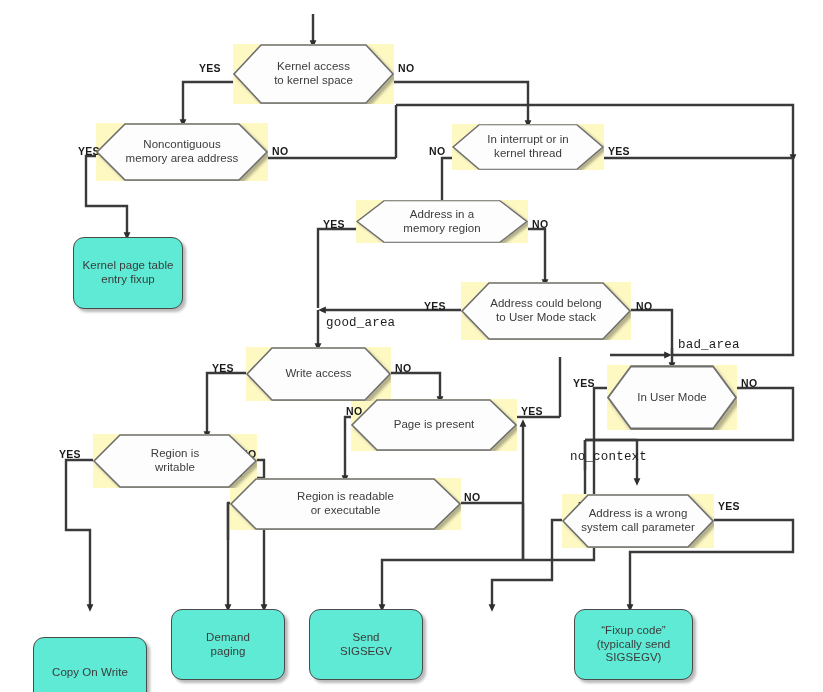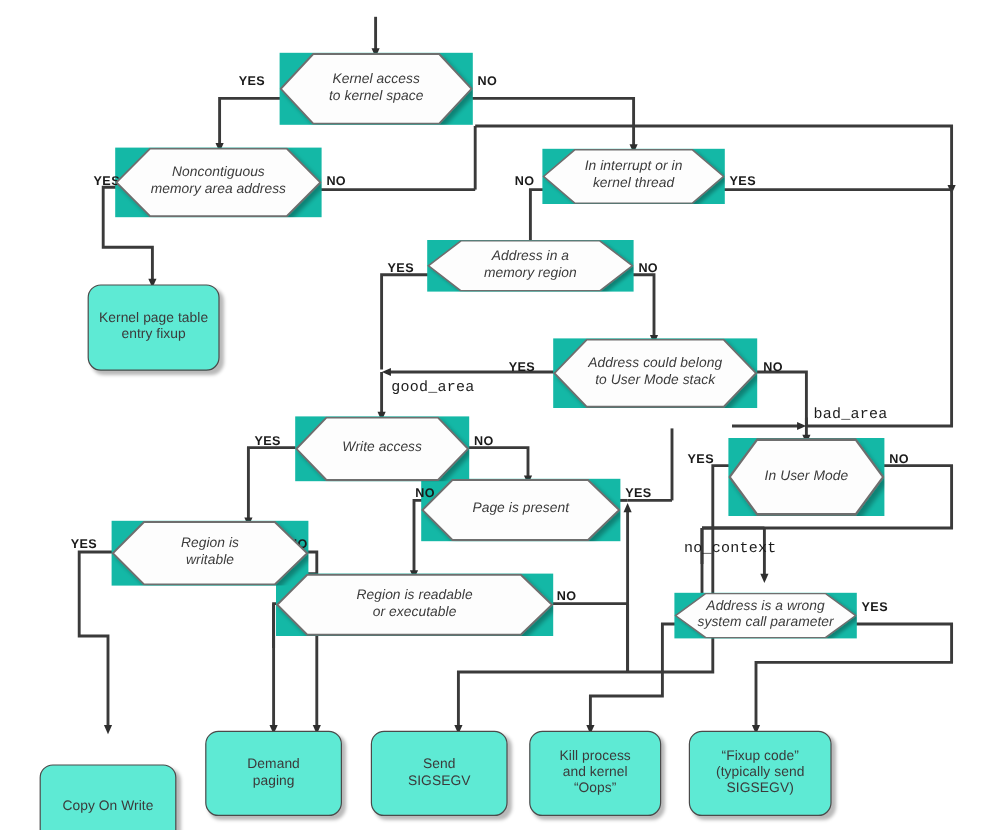--- a/index.html
+++ b/index.html
@@ -2,21 +2,21 @@
 <html><head>
 <meta charset="utf-8">
 <style>
   html,body{margin:0;padding:0;background:#ffffff;}
   body{font-family:"Liberation Sans", sans-serif;}
   #canvas{position:relative;width:823px;height:692px;background:#fff;overflow:hidden;}
   svg#wires{position:absolute;left:0;top:0;width:823px;height:692px;}
   .node{position:absolute;box-sizing:border-box;display:flex;align-items:center;justify-content:center;text-align:center;color:#3b3b3b;font-size:11.5px;line-height:1.18;letter-spacing:0.05px;}
   .node .lbl{position:relative;z-index:2;padding:0 6px;}
   
-  .hex{background:#14b8a6;font-style:italic;}
+  .hex{background:#fef9c3;}
   .hex .shape{position:absolute;left:0;top:0;width:100%;height:100%;z-index:1;}
   
   .term{background:#5eead4;border:1.4px solid #4a4a4a;border-radius:11px;
         box-shadow:3px 3px 3px rgba(0,0,0,0.28);}
   .edgelabel{position:absolute;font-weight:bold;font-size:10.5px;color:#1a1a1a;letter-spacing:0.3px;}
   .codelabel{position:absolute;font-family:"Liberation Mono","DejaVu Sans Mono",monospace;font-size:12.5px;color:#1c1c1c;letter-spacing:0.2px;}
 </style>
 </head>
 <body>
 
@@ -197,21 +197,21 @@
   <div class="node hex" style="left:230px;top:478px;width:231px;height:52px;">
     <svg class="shape" viewBox="0 0 231 52" preserveAspectRatio="none">
       <polygon points="26,1 204,1 230,26 204,51 26,51 1,26" fill="#fdfdfd" stroke="#6e6e6e" stroke-width="1.6" filter="url(#sh)"></polygon>
     </svg>
     <div class="lbl">
       <div>Region is readable</div>
       <div>or executable</div>
     </div>
   </div>
 
-  <div class="node hex" style="left:562px;top:494px;width:152px;height:38px;">
+  <div class="node hex" style="left:562px;top:494px;width:152px;height:54px;">
     <svg class="shape" viewBox="0 0 152 54" preserveAspectRatio="none">
       <polygon points="26,1 126,1 151,27 126,53 26,53 1,27" fill="#fdfdfd" stroke="#6e6e6e" stroke-width="1.6" filter="url(#sh)"></polygon>
     </svg>
     <div class="lbl">
       <div>Address is a wrong</div>
       <div>system call parameter</div>
     </div>
   </div>
 
   <div class="node term" style="left:73px;top:237px;width:110px;height:72px;">
@@ -234,27 +234,20 @@
     </div>
   </div>
 
   <div class="node term" style="left:309px;top:609px;width:114px;height:71px;">
     <div class="lbl">
       <div>Send</div>
       <div>SIGSEGV</div>
     </div>
   </div>
 
-  <div class="node term" style="left:441px;top:609px;width:110px;height:71px;">
-    <div class="lbl">
-      <div>Kill process</div>
-      <div>and kernel</div>
-      <div>“Oops”</div>
-    </div>
-  </div>
 
   <div class="node term" style="left:574px;top:609px;width:119px;height:71px;">
     <div class="lbl">
       <div>“Fixup code”</div>
       <div>(typically send</div>
       <div>SIGSEGV)</div>
     </div>
   </div>
 
   <div class="edgelabel" style="left:199px;top:62px;">YES</div>

